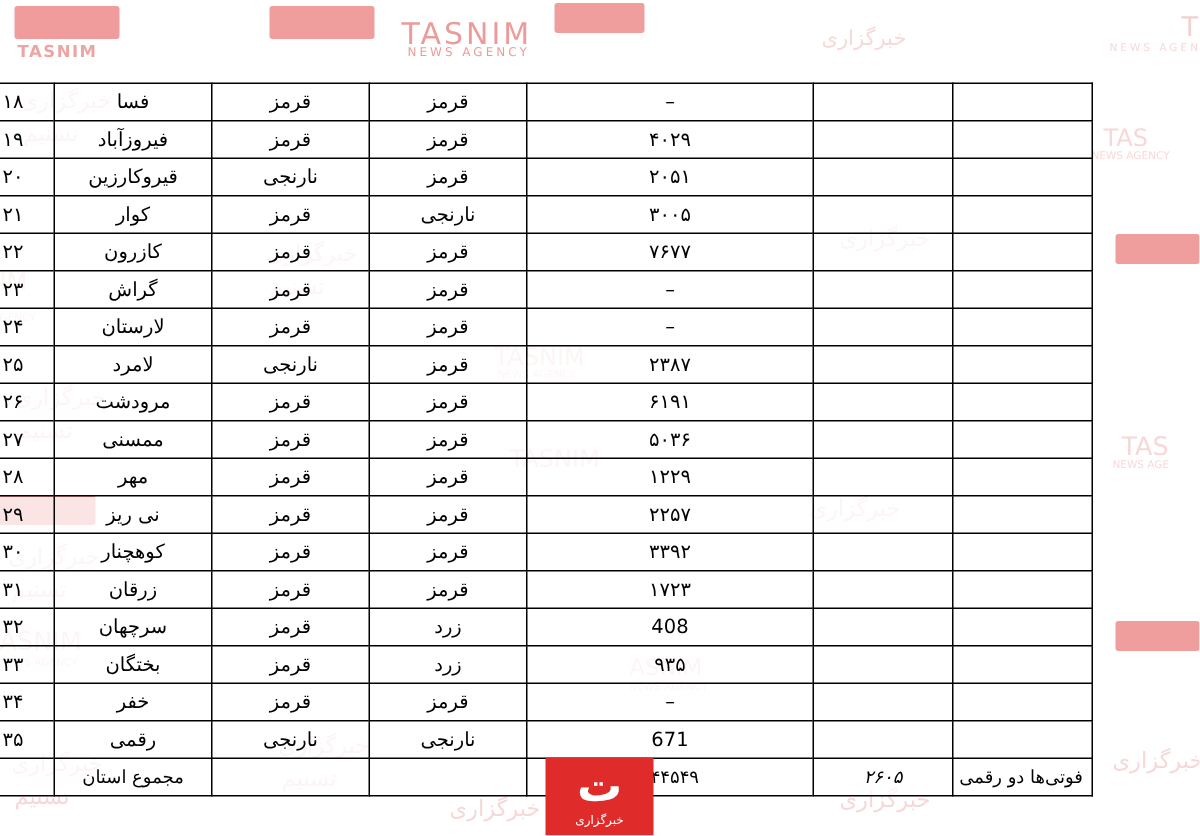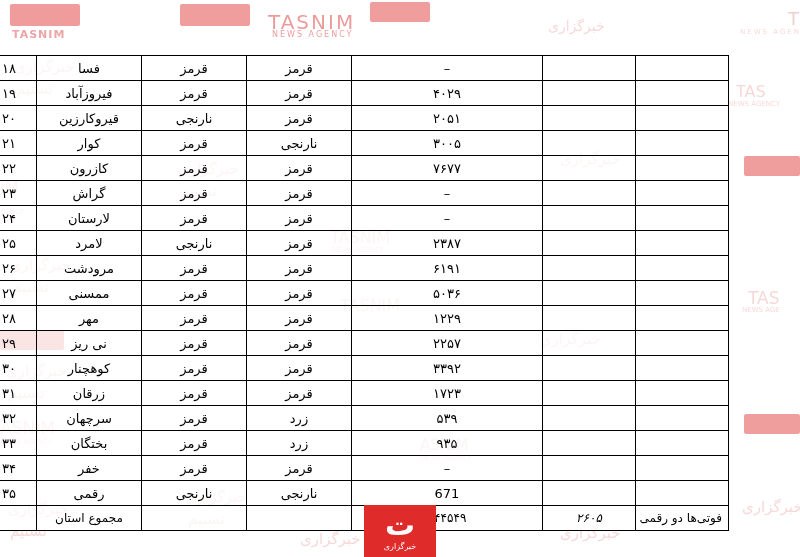--- a/index.html
+++ b/index.html
@@ -313,21 +313,21 @@
         <td class="c-col6"></td>
         <td class="c-col5">۱۷۲۳</td>
         <td class="c-col4">قرمز</td>
         <td class="c-col3">قرمز</td>
         <td class="c-city">زرقان</td>
         <td class="c-index">۳۱</td>
       </tr>
       <tr>
         <td class="c-col7"></td>
         <td class="c-col6"></td>
-        <td class="c-col5">۵۳۹</td>
+        <td class="c-col5">408</td>
         <td class="c-col4">زرد</td>
         <td class="c-col3">قرمز</td>
         <td class="c-city">سرچهان</td>
         <td class="c-index">۳۲</td>
       </tr>
       <tr>
         <td class="c-col7"></td>
         <td class="c-col6"></td>
         <td class="c-col5">۹۳۵</td>
         <td class="c-col4">زرد</td>

